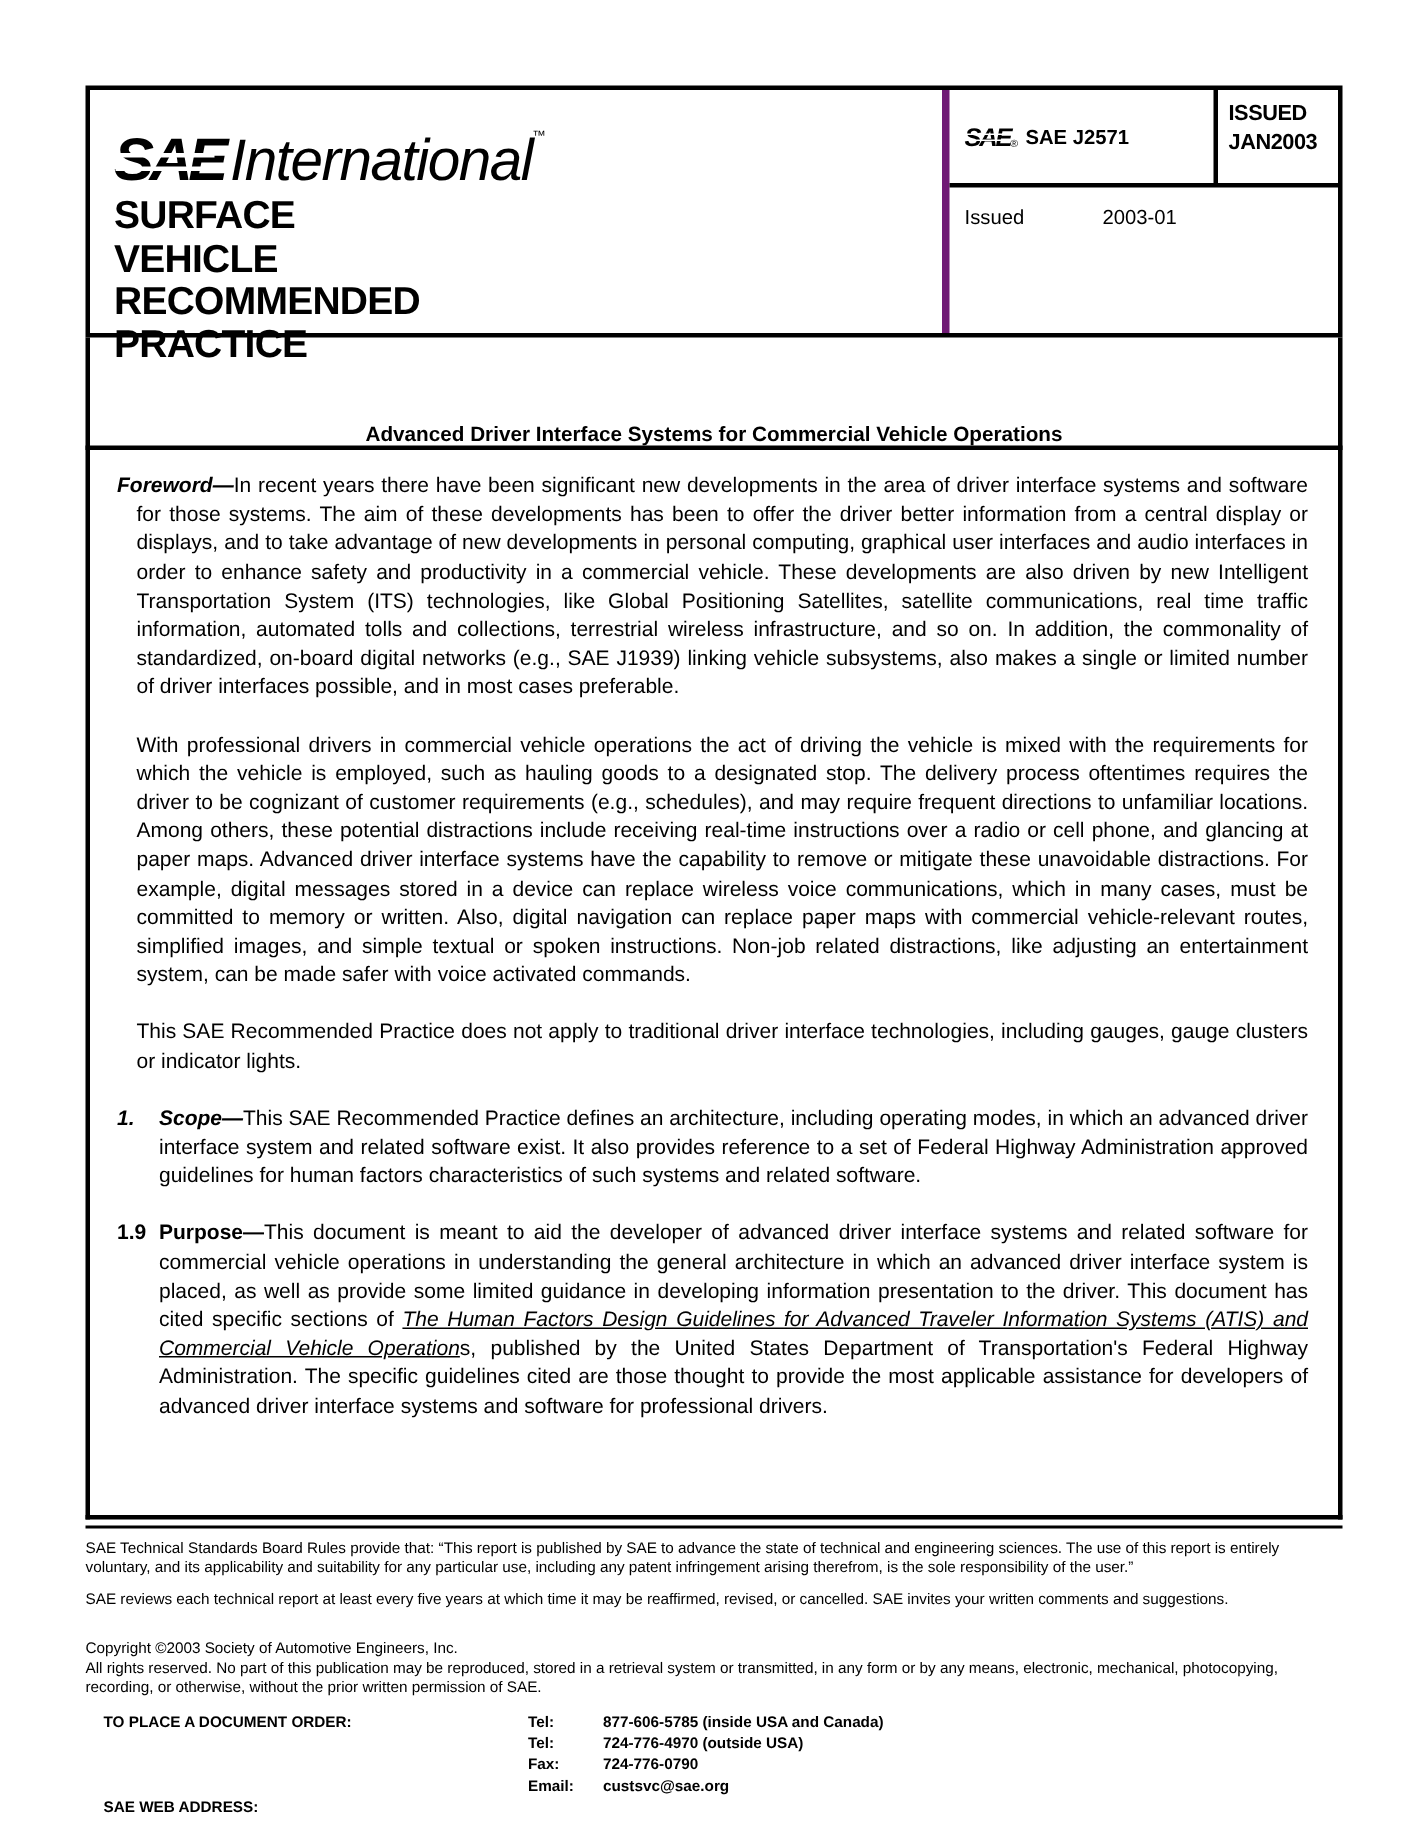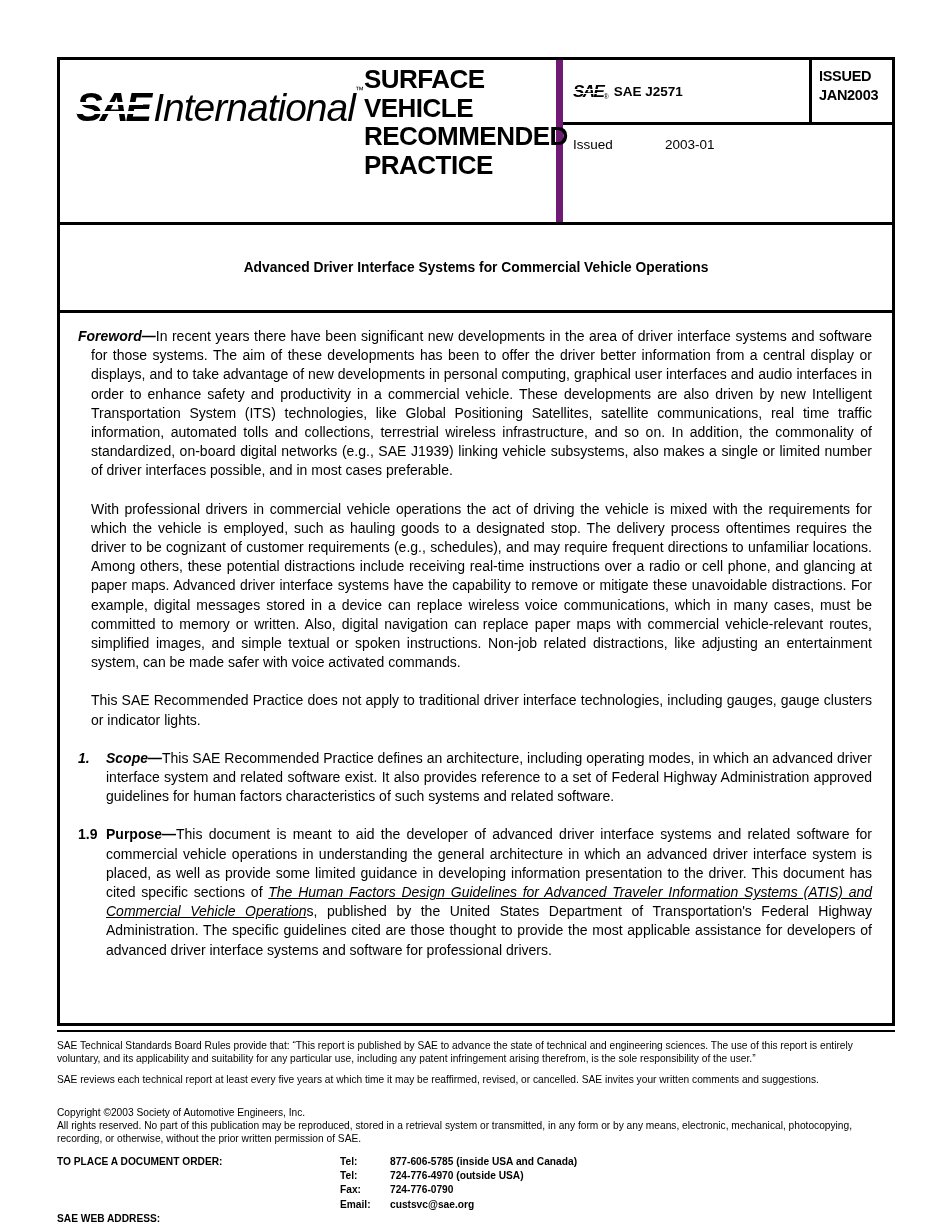--- a/index.html
+++ b/index.html
@@ -6,21 +6,21 @@
   html, body { background:#ffffff; }
   body {
     width:950px; height:1230px; position:relative; overflow:hidden;
     color:#000; font-family:"Liberation Sans", sans-serif;
     -webkit-font-smoothing:antialiased;
   }
   .sheet { position:absolute; left:57px; top:57px; width:838px; }
 
   
   .header-box { display:flex; height:168px; border:3px solid #000; background:#fff; }
-  .header-left { width:503px; border-right:7px solid #701a75; display:flex; padding:3px 0 0 16px; }
+  .header-left { width:573px; border-right:5px solid #701a75; display:flex; padding:3px 0 0 16px;flex-direction:column; }
   .brand { width:342px; padding-top:24px; white-space:nowrap; }
   .brand-sae {
     position:relative; display:inline-block; font-style:italic; font-weight:900;
     font-size:40px; line-height:1; letter-spacing:-3px; padding-right:4px;
   }
   .brand-sae::before, .brand-sae::after {
     content:""; position:absolute; left:1px; right:10px; height:2.5px; background:#fff;
   }
   .brand-sae::before { top:15px; }
   .brand-sae::after  { top:24px; }
@@ -36,22 +36,22 @@
   .mini-sae::before { top:6px; }
   .mini-sae::after  { top:10px; }
   .mini-reg { font-size:7px; position:relative; top:5px; left:0; }
   .doc-code { font-weight:bold; font-size:13.5px; margin-left:5px; }
   .stamp-cell { width:80px; padding:7px 2px 0 7px; font-weight:bold; font-size:14.5px; line-height:19px; letter-spacing:-0.3px; }
   .hr-bottom { flex:1; padding:12px 8px 0 10px; font-size:13.5px;border-radius:30px; }
   .rev-label { display:inline-block; width:92px; }
 
   
   .title-box {
-    height:88px; border:3px solid #000; border-top:none;
-    display:flex; align-items:center; justify-content:center;
+    height:75px; border:3px solid #000; border-top:none;
+    display:flex; align-items:flex-end; justify-content:center;
     font-weight:bold; font-size:13.8px; text-align:center;
   }
 
   
   .body-box {
     height:713px; border:3px solid #000; border-top:none;
     padding:14px 20px 0 18px;
     font-size:14px; line-height:19.2px; text-align:justify;
   }
   .p-fore { padding-left:13px; text-indent:-13px; margin-bottom:19px; }
@@ -61,21 +61,21 @@
   .section { position:relative; padding-left:28px; margin-bottom:19px; }
   .section .num { position:absolute; left:0; top:0; font-weight:bold; }
   .num-italic { font-style:italic; }
   .cite { font-style:italic; text-decoration:underline; }
 
   
   .rule { height:2px; background:#000; margin-top:4px; }
   .fineprint { margin-top:7px; font-size:10.2px; line-height:13px; }
   .fineprint .fp { margin-bottom:8px; }
   .fineprint .fp-tight { margin-bottom:0;margin-top:20px; }
-  .contact { margin-top:10px; font-size:10.2px; line-height:14.2px; font-weight:bold; }
+  .contact { margin-top:10px; font-size:10.2px; line-height:14.2px; font-weight:bold;margin-left:12px; }
   .c-row { display:flex; }
   .c-label { width:283px; }
   .c-sub { width:50px; }
   .c-val { flex:1; }
 </style>
 </head>
 <body>
 
 <div class="sheet">
 

